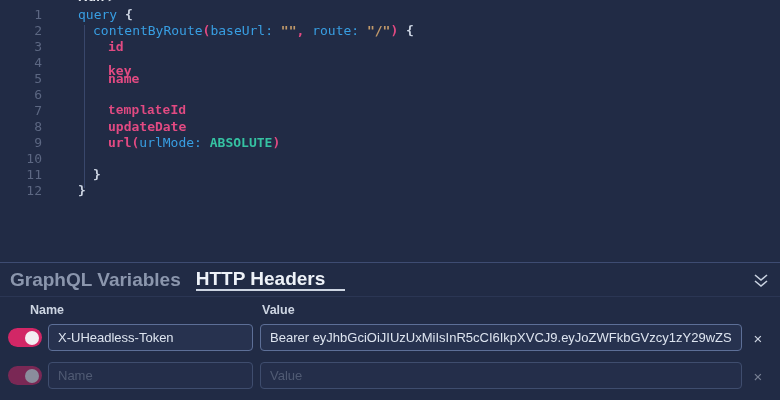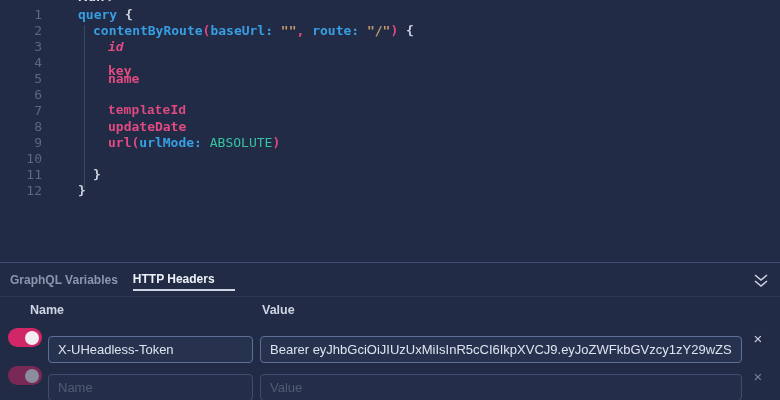--- a/index.html
+++ b/index.html
@@ -24,43 +24,43 @@
     color: #e6ebf3; font-family: "Liberation Sans", sans-serif;
     font-size: 13px; font-weight: bold; letter-spacing: .5px;
   }
   .code { position: absolute; left: 0; top: 7px; width: 100%; }
   .cl { display: flex; height: 16px; white-space: pre; }
   .ln {
     width: 42px; flex: 0 0 42px; text-align: right;
     color: var(--linenum, #5c6782); user-select: none;
   }
   .lc { margin-left: 36px; }
-  .tk-blue  { color: var(--blue); font-weight: bold; }
+  .tk-blue  { color: var(--blue); font-weight: normal; }
   .tk-pink  { color: var(--pink); font-weight: bold; }
   .tk-orange{ color: var(--orange); font-weight: bold; }
-  .tk-teal  { color: var(--teal); font-weight: normal; }
+  .tk-teal  { color: var(--teal); font-weight: bold; }
   .tk-punc  { color: var(--punc); font-weight: bold; }
   .indent-guide {
     position: absolute; left: 84px; top: 25px; width: 1px; height: 163px;
     background: var(--guide, #39476b);
   }
 
   
   .panel {
     position: absolute; left: 0; top: 262px; width: 780px; height: 138px;
     border-top: 1px solid var(--divider, #3e4c72);
     background: var(--bg);
   }
   .tabbar {
     position: relative; height: 34px; display: flex; align-items: center;
     padding-left: 10px;
     border-bottom: 1px solid #2b3654;
   }
   .tab {
-    font-size: 12px; font-weight: bold; color: var(--text-muted, #8b96ad);
+    font-size: 19px; font-weight: bold; color: var(--text-muted, #8b96ad);
     height: 34px; display: flex; align-items: center; cursor: pointer;
   }
   .tab.active {
     color: #eef2f8;
     margin-left: 15px; padding-right: 20px;
     border-bottom: 2px solid #cdd5e2;
     height: 23px; 
   }
   .chevrons {
     position: absolute; right: 8px; top: 6px; width: 22px; height: 22px;
@@ -78,21 +78,21 @@
   .hrow.disabled { opacity: 0.5; }
   .toggle {
     position: absolute; left: 8px; top: 4px; width: 34px; height: 19px;
     background: var(--toggle, #d22766); border-radius: 10px; cursor: pointer;
   }
   .toggle .knob {
     position: absolute; right: 3px; top: 2.5px; width: 14px; height: 14px;
     background: #f3eef2; border-radius: 50%;
   }
   .hinput {
-    position: absolute; top: 12px; height: 27px;
+    position: absolute; top: 0; height: 27px;
     background: var(--input-bg, #27324f);
     border: 1px solid var(--input-border, #5d6f97);
     border-radius: 4px;
     color: var(--text-light, #dde4ef);
     font-family: "Liberation Sans", sans-serif; font-size: 13px;
     padding: 0 9px; outline: none;
     white-space: nowrap; overflow: hidden; text-overflow: clip;
   }
   .hinput::placeholder { color: #7f8aa2; opacity: 1; }
   .name-input  { left: 48px;  width: 205px; }
@@ -107,21 +107,21 @@
 </head>
 <body>
 
 <div class="screen">
 
   <div class="editor">
     <div class="run-clip">Run ▸</div>
     <div class="code" id="code">
         <div class="cl"><span class="ln">1</span><span class="lc" style="padding-left: 0px;"><span class="tk-blue">query</span><span class="tk-punc"> {</span></span></div>
         <div class="cl"><span class="ln">2</span><span class="lc" style="padding-left: 15px;"><span class="tk-blue">contentByRoute</span><span class="tk-pink">(</span><span class="tk-blue">baseUrl:</span><span class="tk-orange"> ""</span><span class="tk-pink">,</span><span class="tk-blue"> route:</span><span class="tk-orange"> "/"</span><span class="tk-pink">)</span><span class="tk-punc"> {</span></span></div>
-        <div class="cl"><span class="ln">3</span><span class="lc" style="padding-left: 30px; font-style: italic;"><span class="tk-pink">id</span></span></div>
+        <div class="cl"><span class="ln">3</span><span class="lc" style="padding-left: 30px;"><span class="tk-pink">id</span></span></div>
         <div class="cl"><span class="ln">4</span><span class="lc" style="padding-left: 30px; margin-top: 8px;"><span class="tk-pink">key</span></span></div>
         <div class="cl"><span class="ln">5</span><span class="lc" style="padding-left: 30px;"><span class="tk-pink">name</span></span></div>
         <div class="cl"><span class="ln">6</span></div>
         <div class="cl"><span class="ln">7</span><span class="lc" style="padding-left: 30px; font-family: Liberation Mono, monospace;"><span class="tk-pink">templateId</span></span></div>
         <div class="cl"><span class="ln">8</span><span class="lc" style="padding-left: 30px;"><span class="tk-pink">updateDate</span></span></div>
         <div class="cl"><span class="ln">9</span><span class="lc" style="padding-left: 30px;"><span class="tk-pink">url</span><span class="tk-pink">(</span><span class="tk-blue">urlMode:</span><span class="tk-teal"> ABSOLUTE</span><span class="tk-pink">)</span></span></div>
         <div class="cl"><span class="ln">10</span></div>
         <div class="cl"><span class="ln">11</span><span class="lc" style="padding-left: 15px;"><span class="tk-punc">}</span></span></div>
         <div class="cl"><span class="ln">12</span><span class="lc" style="padding-left: 0px;"><span class="tk-punc">}</span></span></div>
       </div>

